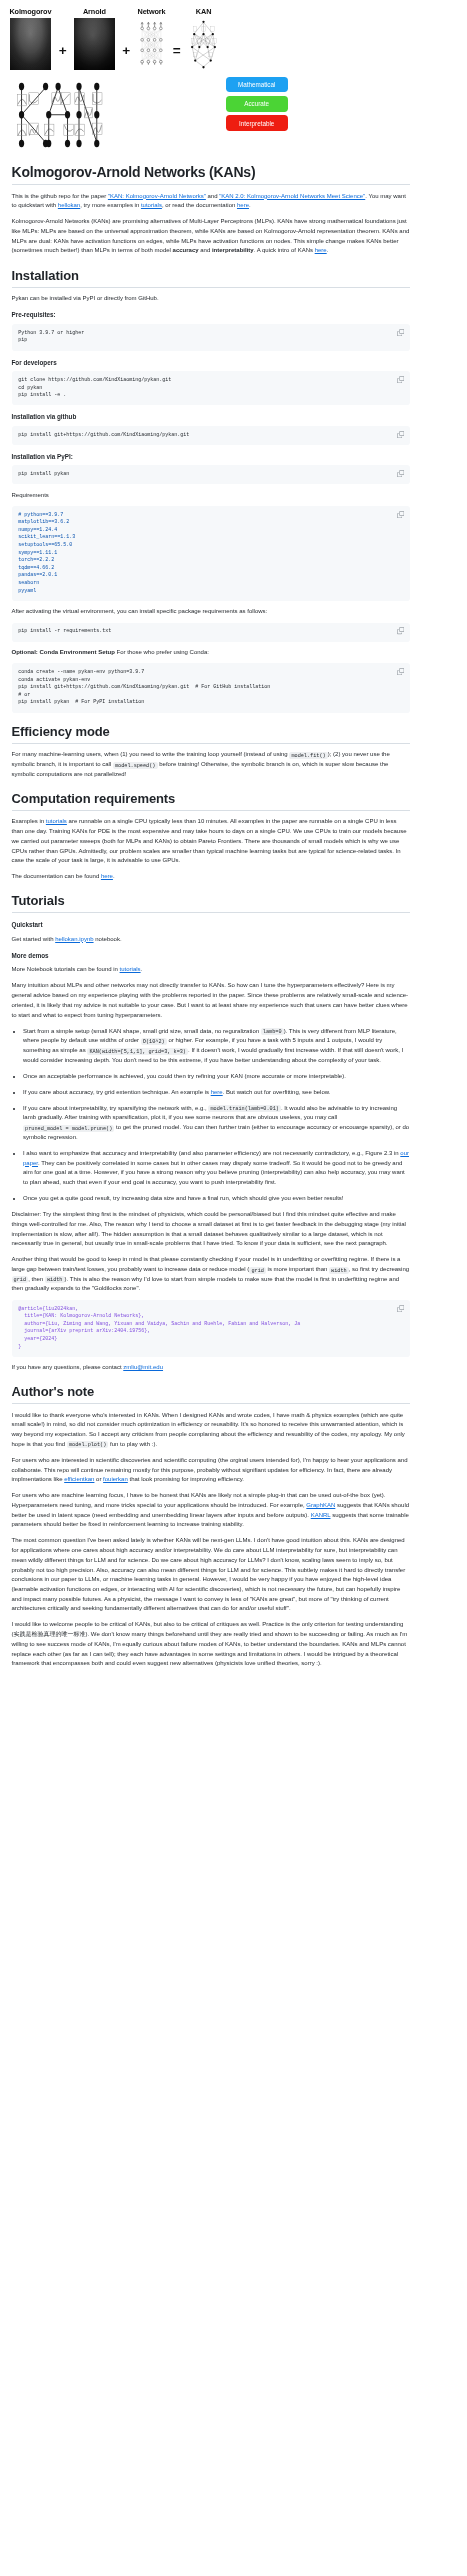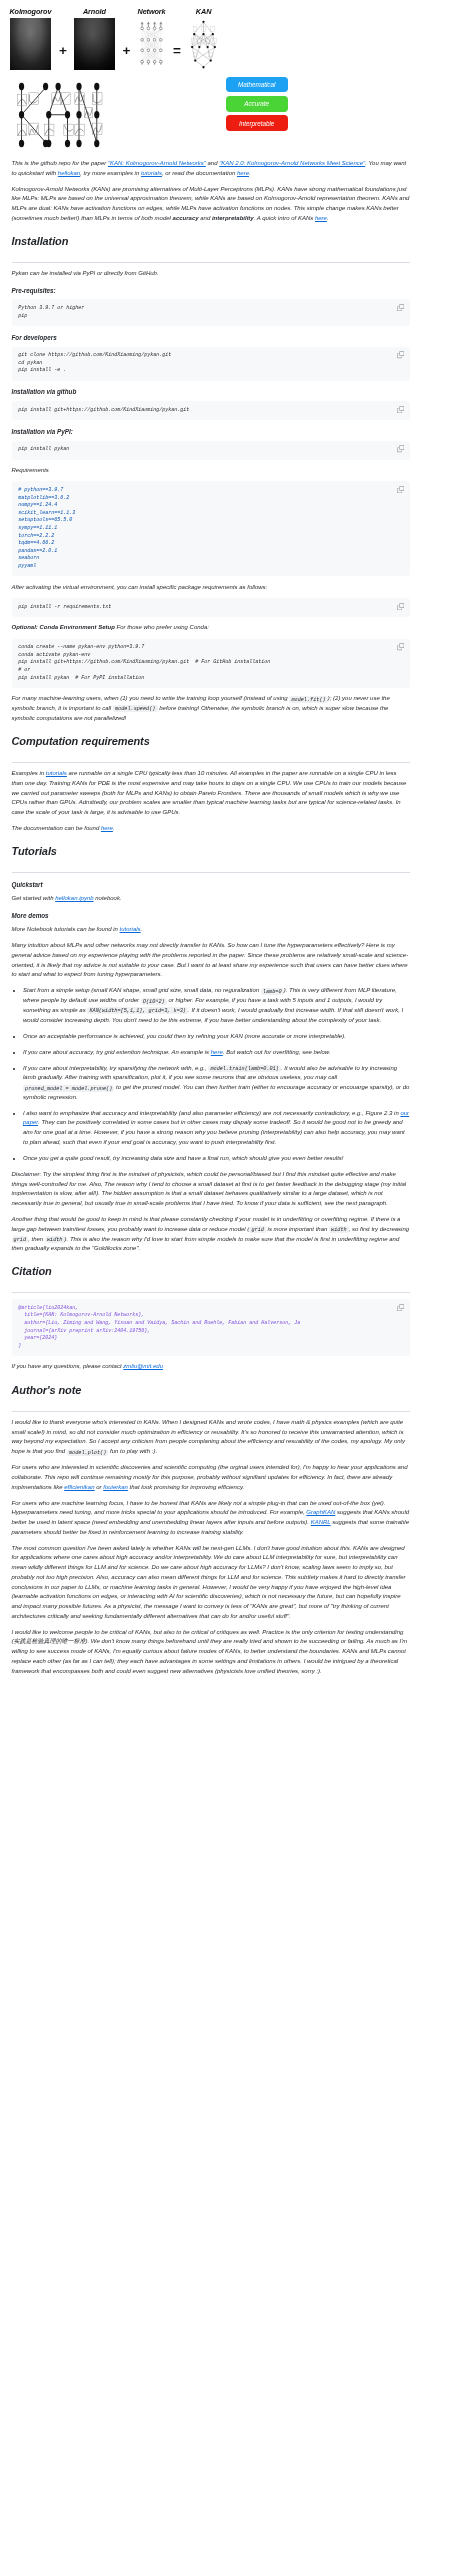--- a/index.html
+++ b/index.html
@@ -9,21 +9,20 @@
     font-family: "Liberation Sans", sans-serif;
   }
   body {
     width: 467px;
     color: #1f2328;
     -webkit-font-smoothing: antialiased;
   }
   .page {
     width: 421px;
     padding: 0 0 12.5px 0;
-    font-style: italic;
   }
 
   
   .hero {
     padding: 7.3px 9.4px 3.1px 9.4px;
   }
   .hero-row {
     display: flex;
     align-items: flex-start;
     gap: 7.3px;
@@ -101,25 +100,25 @@
   h1.title {
     font-size: 14px;
     font-weight: 700;
     letter-spacing: -0.2px;
     margin: 11.5px 0 0 0;
     padding-bottom: 4.2px;
     border-bottom: 0.5px solid #d8dee4;
     color: #1f2328;
   }
   h2 {
-    font-size: 11px;
+    font-size: 13px;
     font-weight: 700;
     letter-spacing: -0.1px;
     margin: 11.5px 0 0 0;
-    padding-bottom: 15px;
+    padding-bottom: 4px;
     border-bottom: 0.5px solid #d8dee4;
     color: #1f2328;
   }
   h4 {
     font-size: 6.3px;
     font-weight: 700;
     margin: 7.8px 0 0 0;
     color: #1f2328;
   }
   p {
@@ -364,20 +363,21 @@
         <span>Accurate</span>
       </div>
       <div class="badge" style="background:#ee1d11">
         <span>Interpretable</span>
       </div>
     </div>
   </div>
 
   <div class="md">
 
+    <h1 class="title">Kolmogorov-Arnold Networks (KANs)</h1>
 
     <p><span>This is the github repo for the paper </span><a href="#">"KAN: Kolmogorov-Arnold Networks"</a><span> and </span><a href="#">"KAN 2.0: Kolmogorov-Arnold Networks Meet Science"</a><span>. You may want to quickstart with </span><a href="#">hellokan</a><span>, try more examples in </span><a href="#">tutorials</a><span>, or read the documentation </span><a href="#">here</a><span>.</span></p>
 
     <p><span>Kolmogorov-Arnold Networks (KANs) are promising alternatives of Multi-Layer Perceptrons (MLPs). KANs have strong mathematical foundations just like MLPs: MLPs are based on the universal approximation theorem, while KANs are based on Kolmogorov-Arnold representation theorem. KANs and MLPs are dual: KANs have activation functions on edges, while MLPs have activation functions on nodes. This simple change makes KANs better (sometimes much better!) than MLPs in terms of both model </span><strong>accuracy</strong><span> and </span><strong>interpretability</strong><span>. A quick intro of KANs </span><a href="#">here</a><span>.</span></p>
 
     <h2>Installation</h2>
     <p>Pykan can be installed via PyPI or directly from GitHub.</p>
 
     <h4>Pre-requisites:</h4>
     <div class="codeblock">
@@ -466,20 +466,21 @@
 # or
 pip install pykan  # For PyPI installation</pre>
       <span class="copy-icon">
           <svg width="7.3" height="7.3" viewBox="0 0 16 16">
             <path fill="#57606a" d="M0 6.75C0 5.784.784 5 1.75 5h1.5a.75.75 0 0 1 0 1.5h-1.5a.25.25 0 0 0-.25.25v7.5c0 .138.112.25.25.25h7.5a.25.25 0 0 0 .25-.25v-1.5a.75.75 0 0 1 1.5 0v1.5A1.75 1.75 0 0 1 9.25 16h-7.5A1.75 1.75 0 0 1 0 14.25Z"></path>
             <path fill="#57606a" d="M5 1.75C5 .784 5.784 0 6.75 0h7.5C15.216 0 16 .784 16 1.75v7.5A1.75 1.75 0 0 1 14.25 11h-7.5A1.75 1.75 0 0 1 5 9.25Zm1.75-.25a.25.25 0 0 0-.25.25v7.5c0 .138.112.25.25.25h7.5a.25.25 0 0 0 .25-.25v-7.5a.25.25 0 0 0-.25-.25Z"></path>
           </svg>
         </span>
     </div>
 
+    <h2>Efficiency mode</h2>
     <p><span>For many machine-learning users, when (1) you need to write the training loop yourself (instead of using </span><code class="inline">model.fit()</code><span>); (2) you never use the symbolic branch, it is important to call </span><code class="inline">model.speed()</code><span> before training! Otherwise, the symbolic branch is on, which is super slow because the symbolic computations are not parallelized!</span></p>
 
     <h2>Computation requirements</h2>
     <p><span>Examples in </span><a href="#">tutorials</a><span> are runnable on a single CPU typically less than 10 minutes. All examples in the paper are runnable on a single CPU in less than one day. Training KANs for PDE is the most expensive and may take hours to days on a single CPU. We use CPUs to train our models because we carried out parameter sweeps (both for MLPs and KANs) to obtain Pareto Frontiers. There are thousands of small models which is why we use CPUs rather than GPUs. Admittedly, our problem scales are smaller than typical machine learning tasks but are typical for science-related tasks. In case the scale of your task is large, it is advisable to use GPUs.</span></p>
 
     <p><span>The documentation can be found </span><a href="#">here</a><span>.</span></p>
 
     <h2>Tutorials</h2>
     <h4>Quickstart</h4>
     <p><span>Get started with </span><a href="#">hellokan.ipynb</a><span> notebook.</span></p>
@@ -499,21 +500,20 @@
 
       <li><span>I also want to emphasize that accuracy and interpretability (and also parameter efficiency) are not necessarily contradictory, e.g., Figure 2.3 in </span><a href="#">our paper</a><span>. They can be positively correlated in some cases but in other cases may dispaly some tradeoff. So it would be good not to be greedy and aim for one goal at a time. However, if you have a strong reason why you believe pruning (interpretability) can also help accuracy, you may want to plan ahead, such that even if your end goal is accuracy, you want to push interpretability first.</span></li>
 
       <li>Once you get a quite good result, try increasing data size and have a final run, which should give you even better results!</li>
     </ul>
 
     <p>Disclaimer: Try the simplest thing first is the mindset of physicists, which could be personal/biased but I find this mindset quite effective and make things well-controlled for me. Also, The reason why I tend to choose a small dataset at first is to get faster feedback in the debugging stage (my initial implementation is slow, after all!). The hidden assumption is that a small dataset behaves qualitatively similar to a large dataset, which is not necessarily true in general, but usually true in small-scale problems that I have tried. To know if your data is sufficient, see the next paragraph.</p>
 
     <p><span>Another thing that would be good to keep in mind is that please constantly checking if your model is in underfitting or overfitting regime. If there is a large gap between train/test losses, you probably want to increase data or reduce model (</span><code class="inline">grid</code><span> is more important than </span><code class="inline">width</code><span>, so first try decreasing </span><code class="inline">grid</code><span>, then </span><code class="inline">width</code><span>). This is also the reason why I'd love to start from simple models to make sure that the model is first in underfitting regime and then gradually expands to the "Goldilocks zone".</span></p>
 
-    <h2>Citation</h2>
     <div class="codeblock">
       <pre style="color:#8250df">@article{liu2024kan,
   title={KAN: Kolmogorov-Arnold Networks},
   author={Liu, Ziming and Wang, Yixuan and Vaidya, Sachin and Ruehle, Fabian and Halverson, Ja
   journal={arXiv preprint arXiv:2404.19756},
   year={2024}
 }</pre>
       <span class="copy-icon">
           <svg width="7.3" height="7.3" viewBox="0 0 16 16">
             <path fill="#57606a" d="M0 6.75C0 5.784.784 5 1.75 5h1.5a.75.75 0 0 1 0 1.5h-1.5a.25.25 0 0 0-.25.25v7.5c0 .138.112.25.25.25h7.5a.25.25 0 0 0 .25-.25v-1.5a.75.75 0 0 1 1.5 0v1.5A1.75 1.75 0 0 1 9.25 16h-7.5A1.75 1.75 0 0 1 0 14.25Z"></path>

